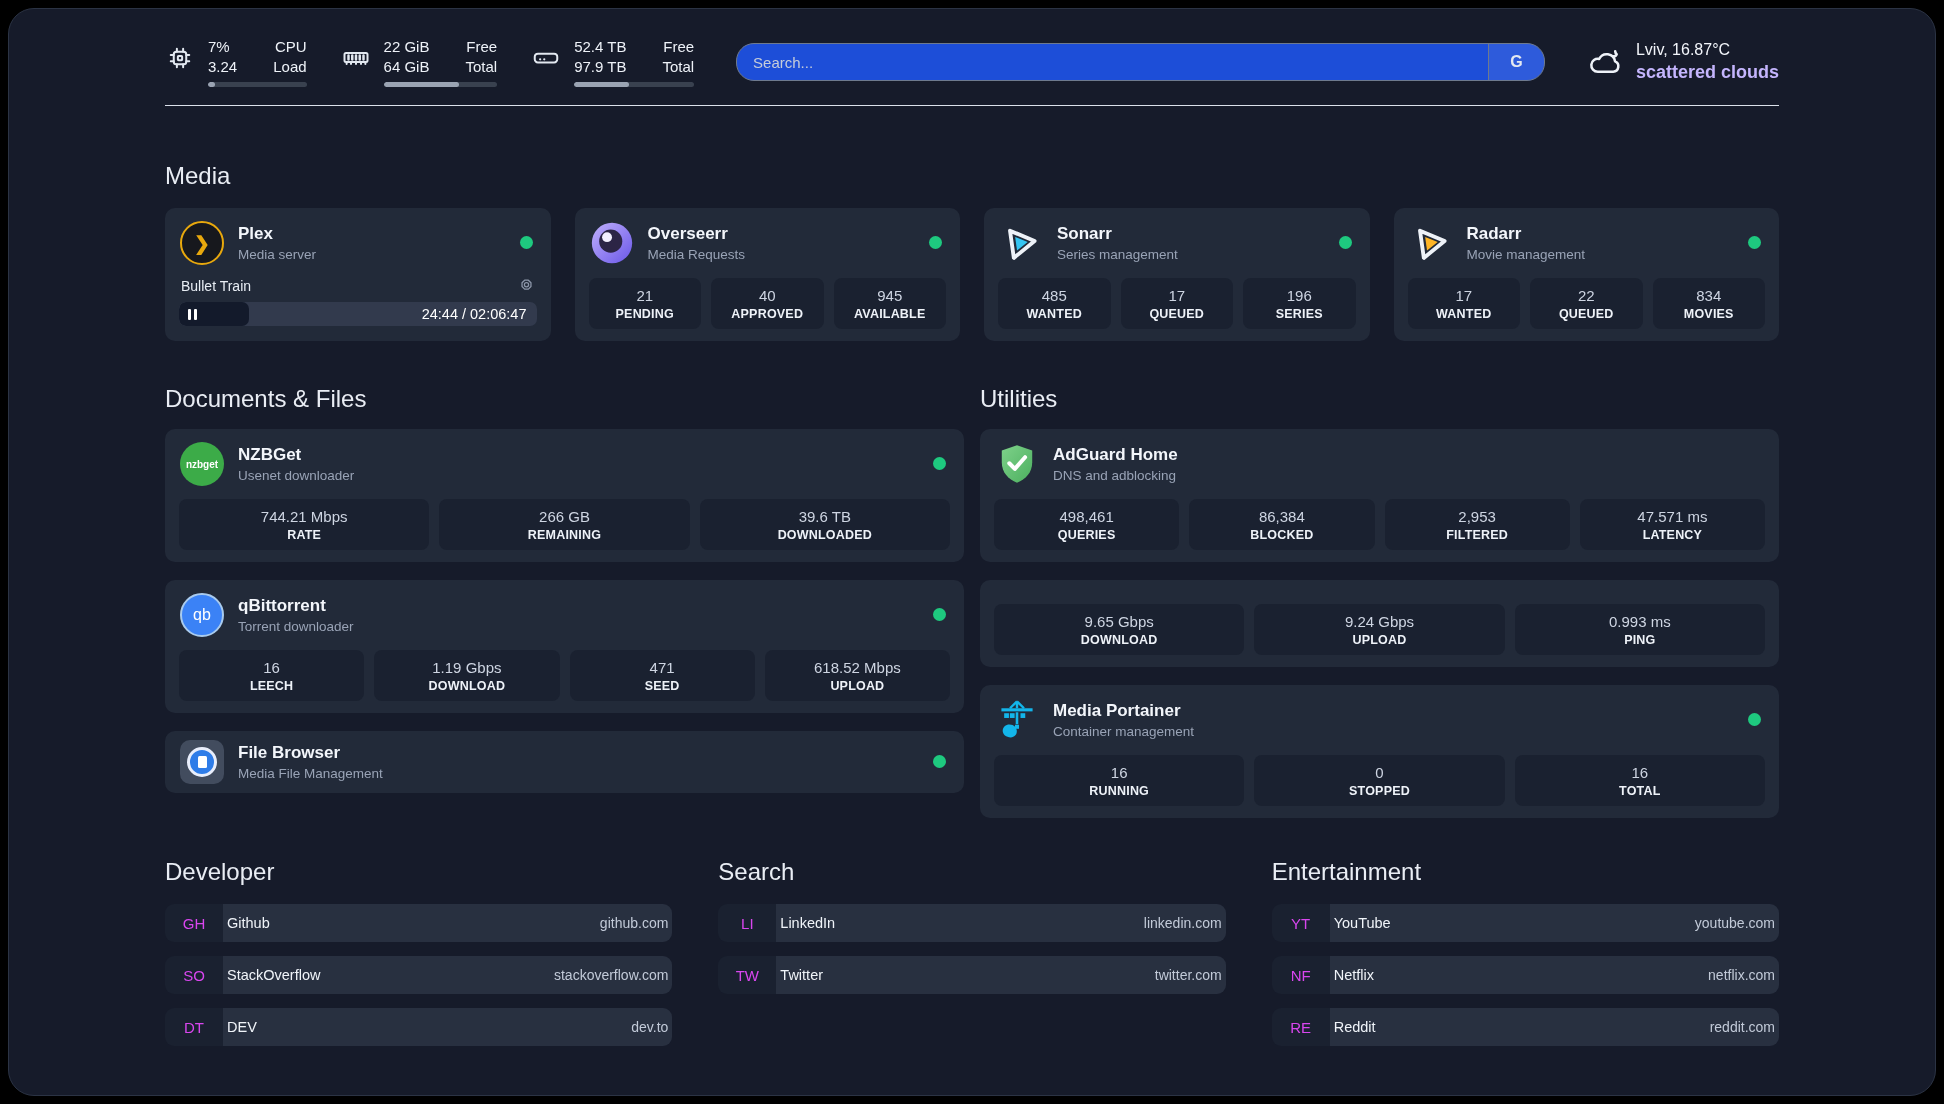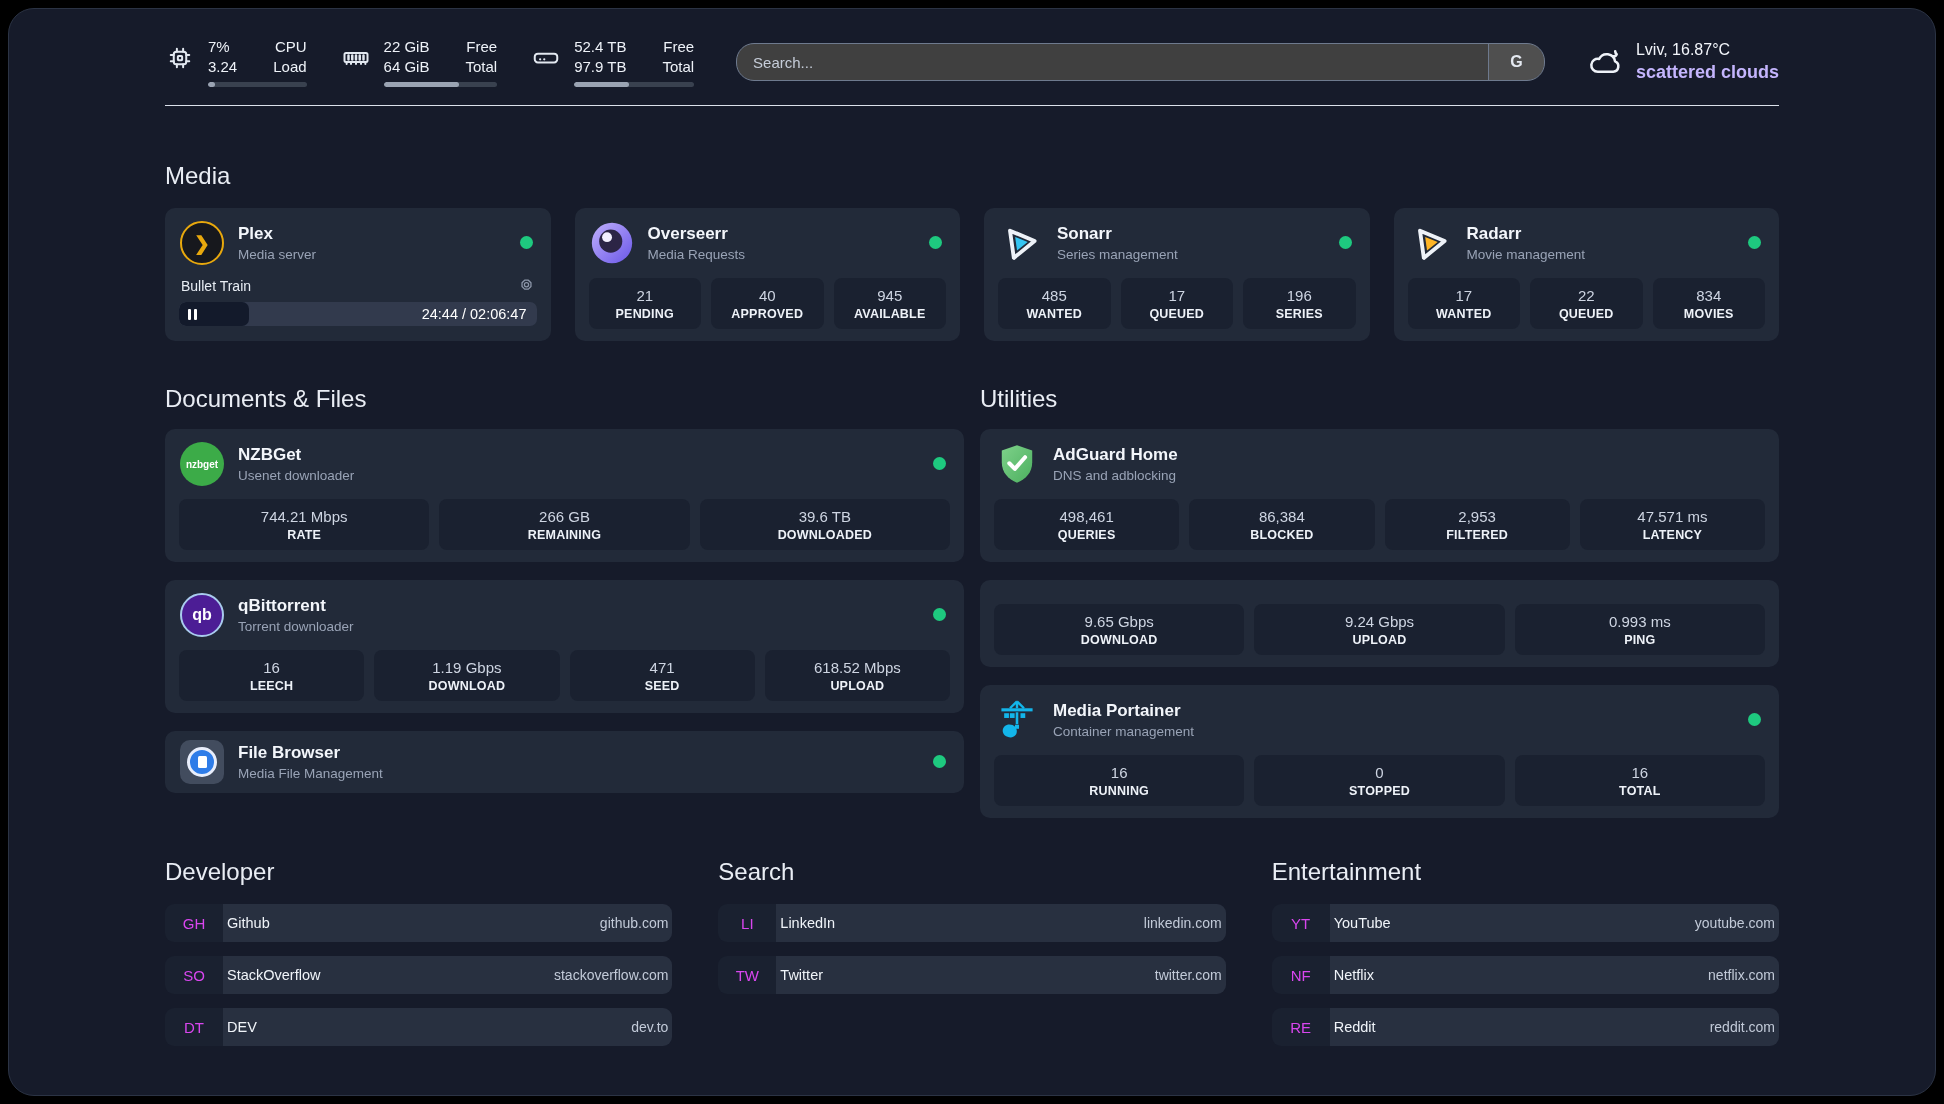--- a/index.html
+++ b/index.html
@@ -12,21 +12,21 @@
   .topbar { display:flex; align-items:center; margin-top:24px; gap:34px; height:58px; }
   .widget { display:flex; align-items:flex-start; gap:13px; }
   .wicon { margin-top:6px; color:#e2e8f0; }
   .wbody { display:flex; flex-direction:column; gap:6px; }
   .wvals { display:flex; gap:36px; justify-content:space-between; }
   .wcol { display:flex; flex-direction:column; line-height:1.3; font-size:15px; color:#eef2f8; }
   .wcol.right { text-align:right; }
   .bar { height:5px; border-radius:3px; background:#39414f; overflow:hidden; }
   .bar i { display:block; height:100%; background:#9aa3b2; border-radius:3px; }
 
-  .search { flex:1; display:flex; align-items:stretch; height:38px; border:1.5px solid #6e7a8e; border-radius:18px; background:#404040; overflow:hidden; margin:0 8px; }
+  .search { flex:1; display:flex; align-items:stretch; height:38px; border:1.5px solid #6e7a8e; border-radius:18px; background:#1d4ed8; overflow:hidden; margin:0 8px; }
   .search input { flex:1; background:transparent; border:0; outline:0; color:#dfe5ee; font-size:15px; padding:0 16px; font-family:inherit; }
   .search input::placeholder { color:#c6cdd9; }
   .engine-btn { width:56px; display:flex; align-items:center; justify-content:center; background:rgba(255,255,255,0.08); border-left:1.5px solid #6e7a8e; color:#e4e9f1; font-size:16px; font-weight:600; cursor:pointer; }
 
   .weather { display:flex; align-items:center; gap:13px; }
   .weather .txt { display:flex; flex-direction:column; line-height:1.3; }
   .wx-main { font-size:16px; color:#f2f5fa; }
   .wx-sub { font-size:18px; color:#c4b5fd;font-weight:bold; }
 
   .divider { margin-top:14px; border-top:1.5px solid #dbe1ea; }
@@ -51,21 +51,21 @@
   .stats { display:flex; gap:10px; margin-top:12px; }
   .stat { flex:1; background:#1a2130; border-radius:8px; text-align:center; padding:9px 4px 8px; }
   .sv { font-size:15px; color:#ced5e2; }
   .sl { font-size:12.5px; font-weight:700; color:#eef2f8; margin-top:3px; letter-spacing:.2px; }
 
   
   .appicon { width:46px; height:46px; flex:0 0 46px; display:flex; align-items:center; justify-content:center; }
   .badge-circle { width:44px; height:44px; border-radius:50%; display:flex; align-items:center; justify-content:center; }
   .plex-badge { background:#17181d; border:2.5px solid #e8a80d; color:#e8a80d; font-size:19px; font-weight:700; }
   .nzb-badge { background:#3cab48; color:#fff; font-size:10px; font-weight:700; }
-  .qb-badge { background:#4c1d95; border:2px solid #a9cbee; color:#fff; font-size:16px; font-weight:700; }
+  .qb-badge { background:#3b82f6; border:2px solid #a9cbee; color:#fff; font-size:16px; font-weight:400; }
   .fb-tile { width:44px; height:44px; border-radius:10px; background:#424c5e; display:flex; align-items:center; justify-content:center; }
   .fb-inner { width:30px; height:30px; border-radius:50%; background:#2e7ce8; border:3px solid #e9eefb; display:flex; align-items:center; justify-content:center; }
   .fb-doc { width:9px; height:12px; background:#fff; border-radius:1.5px; }
   .st-badge { background:#3a4254; }
 
   
   .ptitle-row { display:flex; justify-content:space-between; align-items:center; margin-top:11px; padding:0 2px; }
   .ptitle { font-size:14px; color:#e8edf4; }
   .gear { color:#8d97aa; display:flex; cursor:pointer; }
   .pbar { margin-top:8px; height:24px; border-radius:7px; background:#323a4d; position:relative; overflow:hidden; display:flex; }

